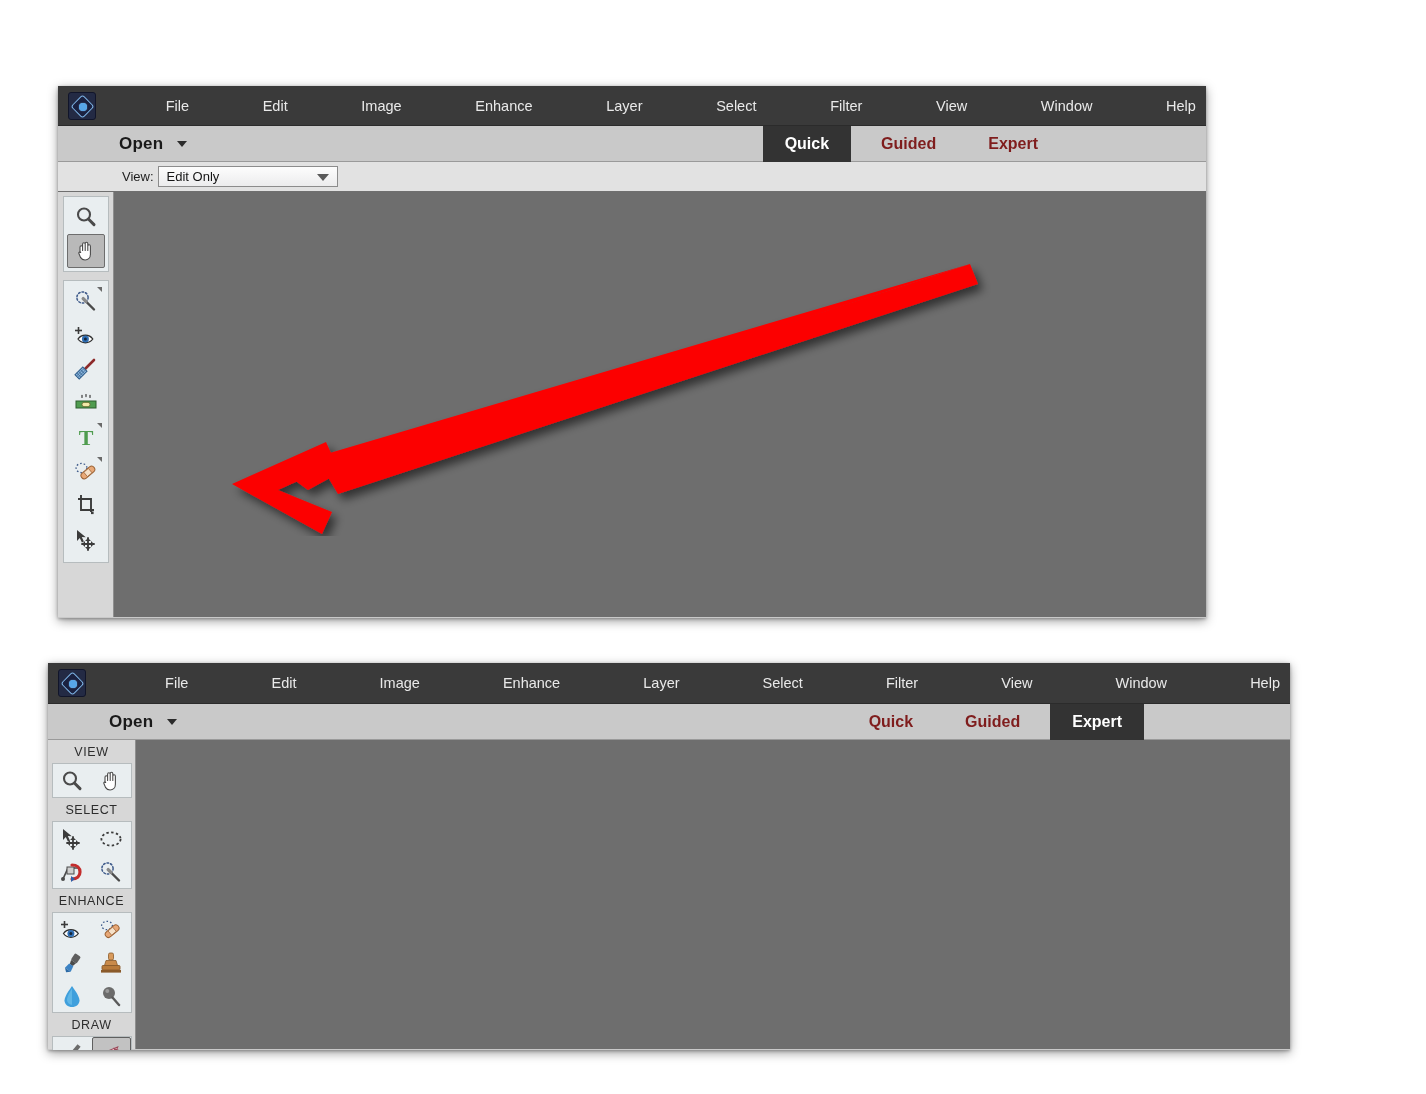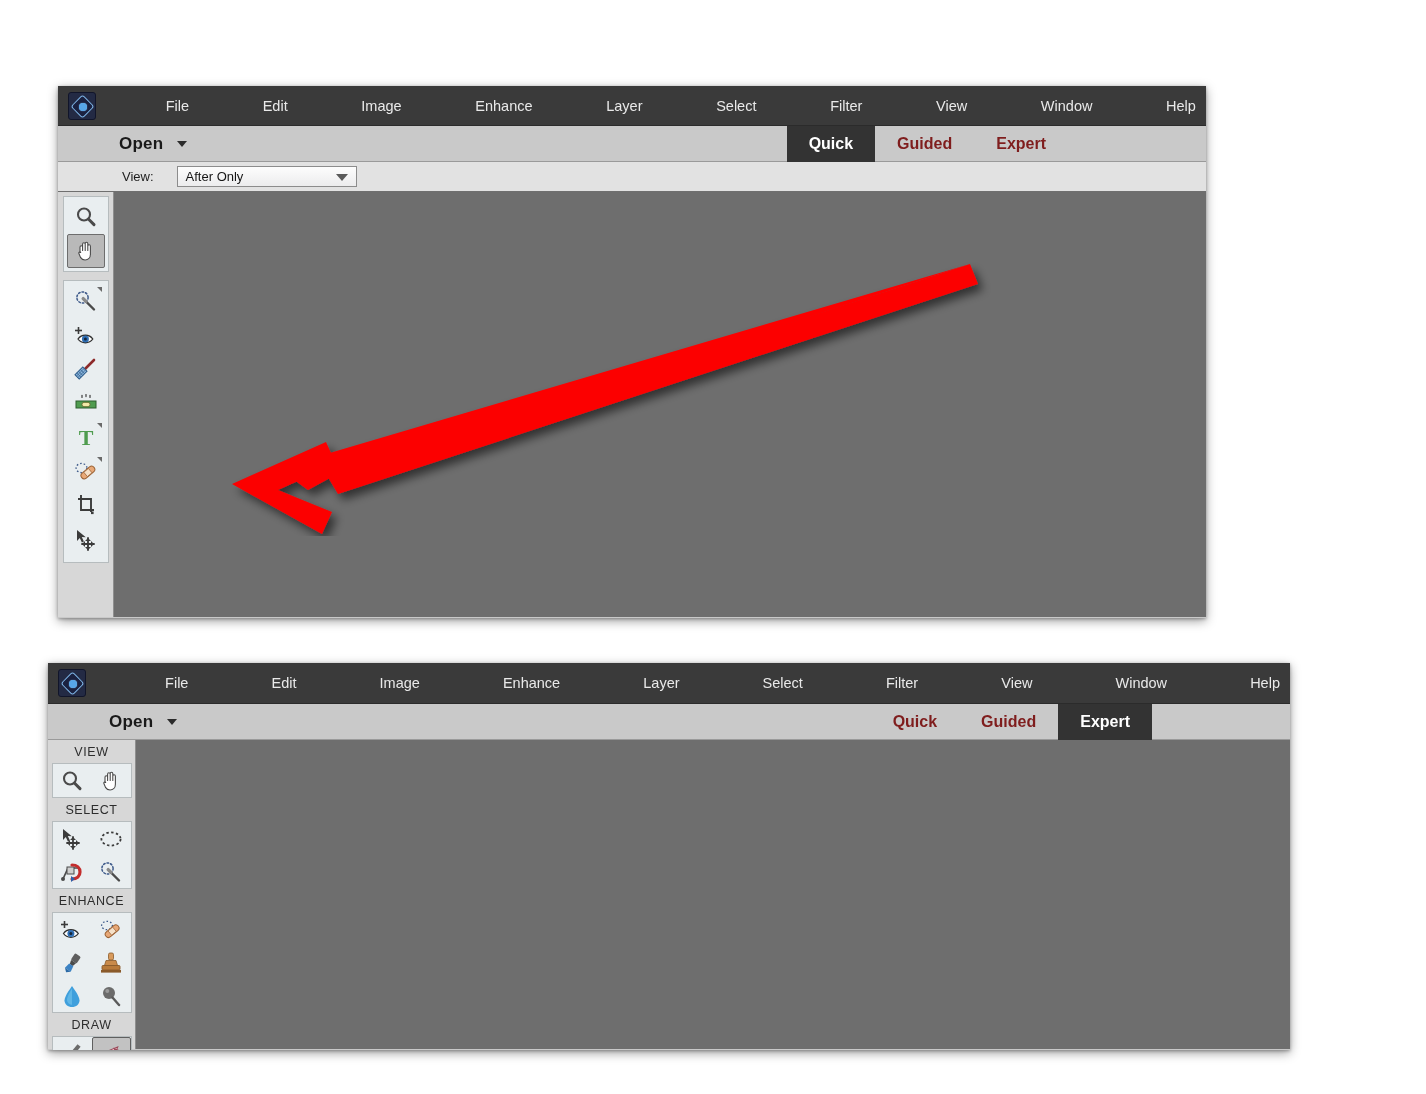--- a/index.html
+++ b/index.html
@@ -76,39 +76,39 @@
     font-weight: bold; font-size: 17px; color: #1a1a1a;
     padding-left: 18px; letter-spacing: .2px; margin-left: 43px;
   }
   .open-caret {
     margin-left: 14px;
     width: 0; height: 0;
     border-left: 5px solid transparent;
     border-right: 5px solid transparent;
     border-top: 6px solid #2b2b2b;
   }
-  .tabs { position: absolute; right: 0; top: 0; height: 36px; display: flex; }
+  .tabs { position: absolute; right: 0; top: 0; height: 36px; display: flex; gap: 8px; }
   .tab {
     display: flex; align-items: center; justify-content: center;
     font-weight: bold; font-size: 16px; color: #7f1d1d;
     padding: 0 22px; height: 36px;
     cursor: default; white-space: nowrap;
   }
   .tab.active { background: #333333; color: #ffffff; }
   .tab-pad { width: 138px; }
 
   
   .optbar {
     display: flex; align-items: center;
     background: #e2e2e2;
     height: 30px;
     border-bottom: 1px solid #6f6f6f;
     padding-left: 64px;
   }
-  .opt-label { font-size: 13px; color: #1d1d1d; margin-right: 23px; }
+  .opt-label { font-size: 13px; color: #1d1d1d; margin-right: 4px; }
   .select {
     width: 180px; height: 21px;
     background: linear-gradient(#fdfdfd, #ececed);
     border: 1px solid #8c8c8c;
     display: flex; align-items: center;
     font-size: 13px; color: #151515;
     padding-left: 8px;
     position: relative;
   }
   .select .sel-caret {
@@ -228,21 +228,21 @@
         <div class="tab active">Quick</div>
         <div class="tab">Guided</div>
         <div class="tab">Expert</div>
         <div class="tab-pad"></div>
       </div>
     </div>
 
     <div class="optbar">
       <div class="opt-label">View:</div>
       <div class="select">
-        <span>After Only</span>
+        <span>Edit Only</span>
         <span class="sel-caret"></span>
       </div>
     </div>
 
     <div class="wbody">
 
       <div class="tb1">
 
         <div class="tb1group g1">
           <div class="tool1">

